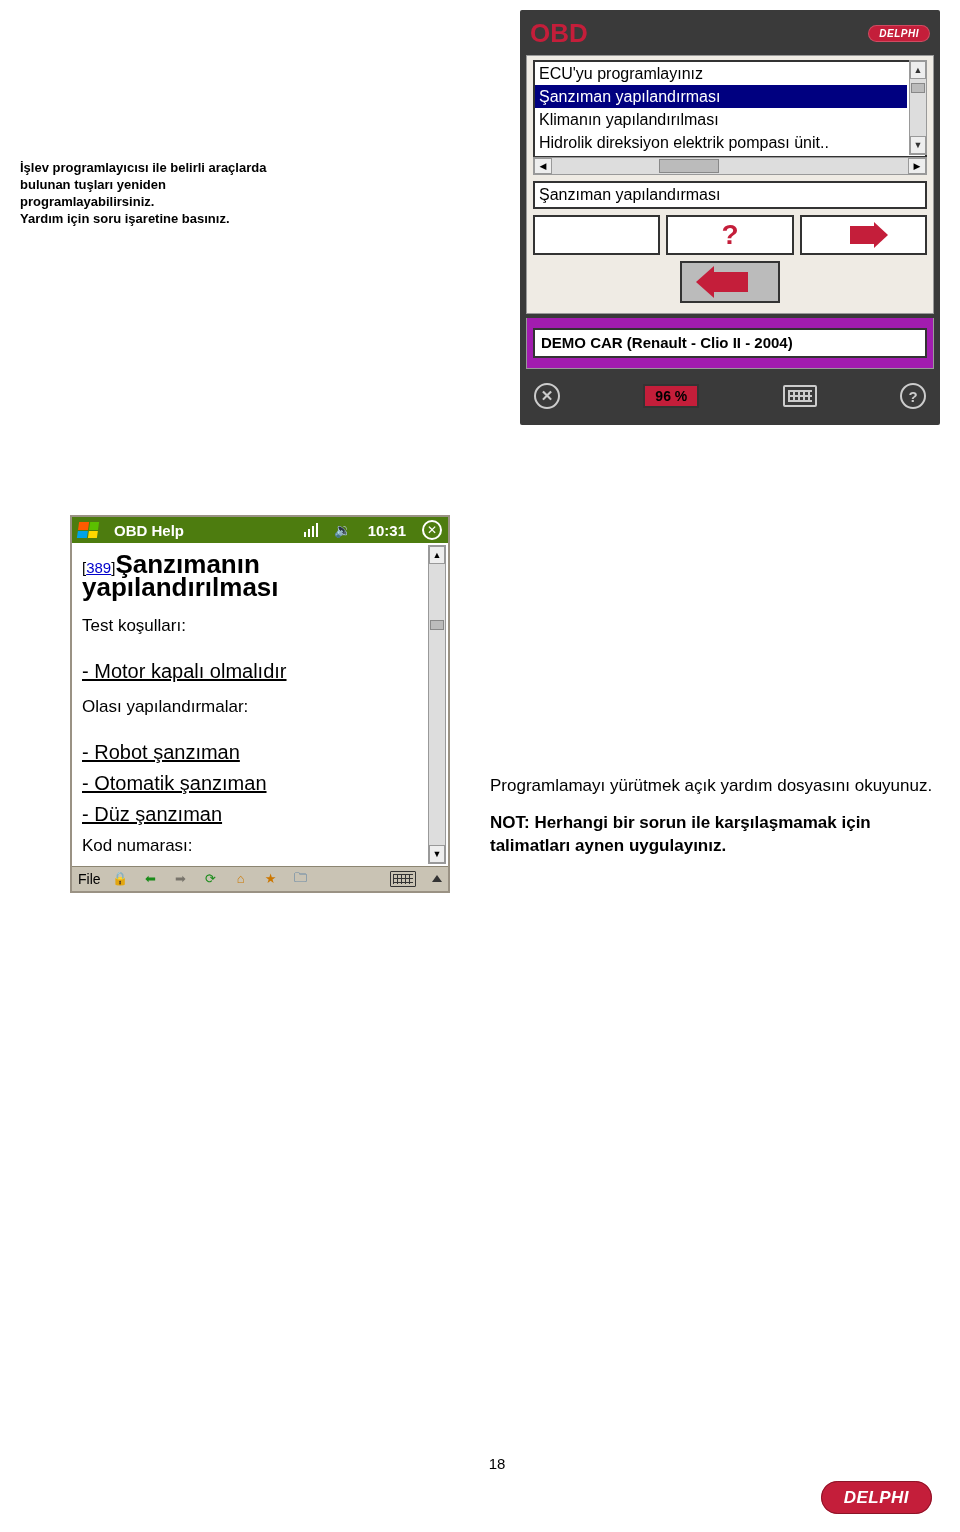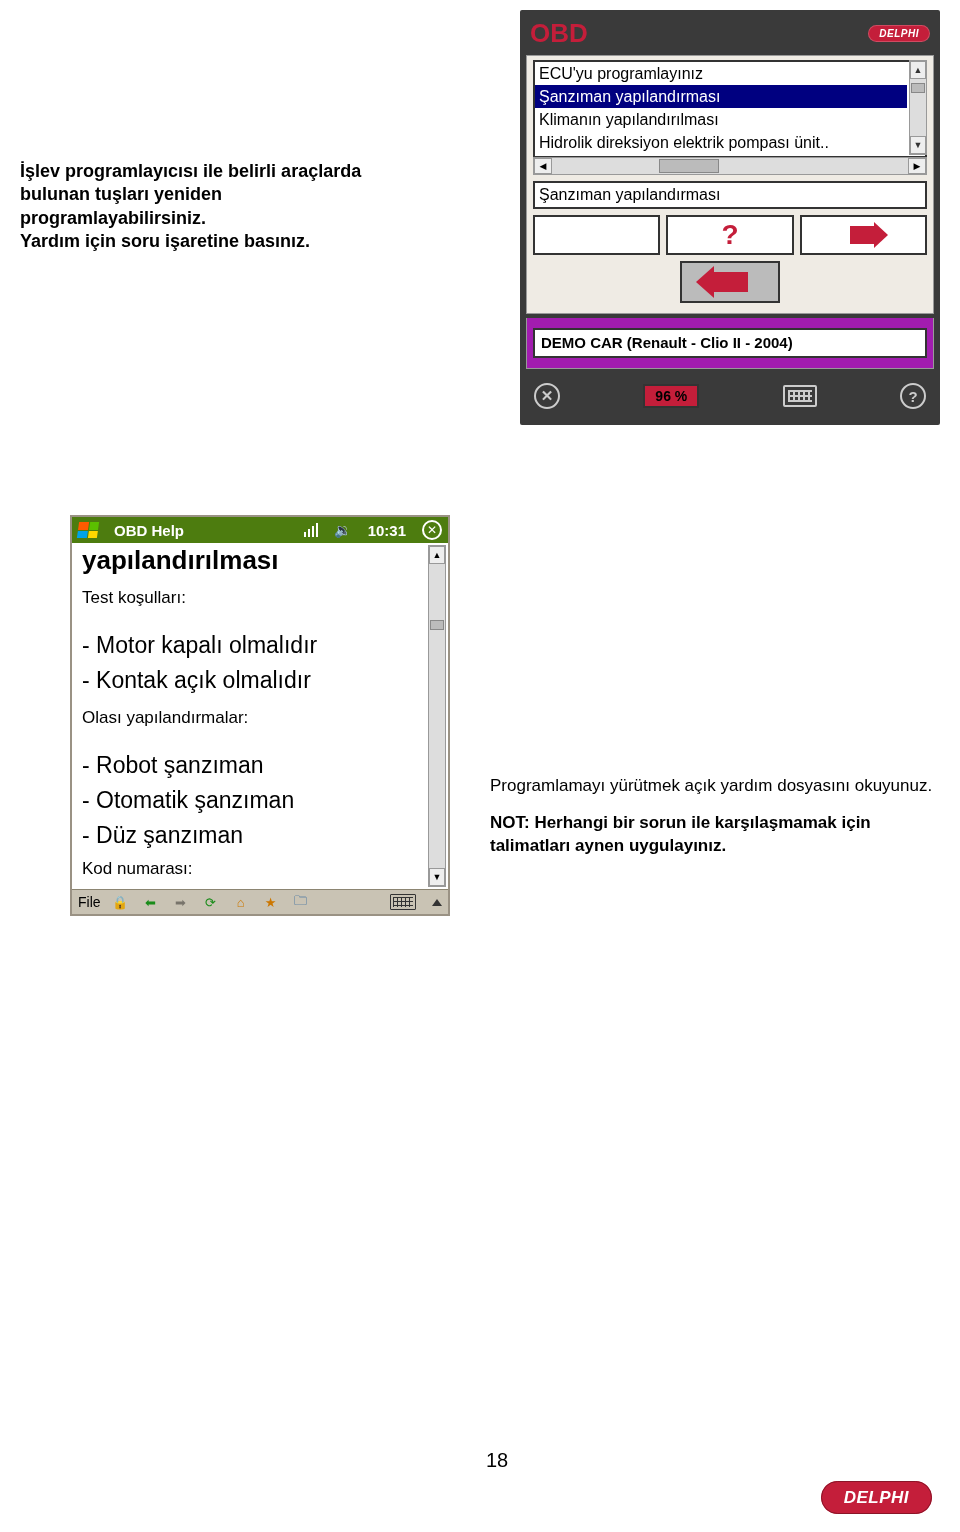--- a/index.html
+++ b/index.html
@@ -1,20 +1,20 @@
 <!DOCTYPE html>
 <html><head>
 <meta charset="utf-8">
 <style>
 * { box-sizing: border-box; margin: 0; padding: 0; }
 body { font-family: Arial, sans-serif; background: #fff; width: 960px; height: 1532px; position: relative; }
 
 
 .top-section { display: flex; align-items: flex-start; padding: 10px 20px 0 20px; gap: 20px; }
-.top-text { flex: 1; padding-top: 150px; font-size: 18px; font-weight: bold; line-height: 1.3; }
+.top-text { flex: 1; padding-top: 150px; font-size: 13px; font-weight: bold; line-height: 1.3; }
 
 
 .obd-device { width: 420px; background: #3a3a3a; border-radius: 2px; padding: 6px; display: flex; flex-direction: column; gap: 4px; }
 .obd-header { display: flex; align-items: center; justify-content: space-between; padding: 2px 4px; background: #3a3a3a; }
 .obd-logo { font-family: Arial Black, Arial, sans-serif; font-size: 26px; font-weight: 900; letter-spacing: 0px; color: #c41e3a; } 
 .delphi-badge { background: #c41e3a; border-radius: 12px; padding: 2px 10px; color: #fff; font-size: 10px; font-style: italic; font-weight: bold; letter-spacing: 0.5px; border: 1px solid #fff3; }
 
 .screen-panel { background: #efebe4; border: 1px solid #999; padding: 4px 6px 8px 6px; }
 .screen-title { font-size: 20px; padding: 2px 0 4px 2px; }
 .list-outer { position: relative; }
@@ -72,34 +72,34 @@
 .help-body { padding:8px 22px 10px 10px; position:relative; font-family:Tahoma,Arial,sans-serif; }
 .help-scroll { position:absolute; right:2px; top:2px; bottom:2px; width:18px; background:#ddd; border:1px solid #999; display:flex; flex-direction:column;}
 .help-scroll .arrow{height:18px;display:flex;align-items:center;justify-content:center;font-size:9px;background:#eee;border:1px solid #999}
 .help-scroll .track{flex:1;position:relative;background:#ddd}
 .help-scroll .thumb{position:absolute;left:1px;right:1px;top:56px;height:10px;background:#bbb;border:1px solid #888}
 
 .code-line { font-size:15px; }
 .code-link{color:#0000cc; text-decoration:underline}
 .help-h1 { font-size:26px; font-weight:bold; line-height:1.05; margin-top:-4px; }
 .help-sec { font-size:17px; margin-top:14px; }
-.help-list { font-size:23px; margin-top:24px; }
+.help-list { font-size:20px; margin-top:24px;text-decoration:underline; }
 .help-list div { margin:8px 0; }
 .help-kod { font-size:17px; margin-top:10px; }
 
 .help-bottom { background:#c9c3b4; border-top:1px solid #8c8572; display:flex; align-items:center; padding:3px 6px; gap:10px; font-size:14px;}
 .file-lbl{font-weight:normal}
 .mini-icon{width:20px;height:18px;display:inline-flex;align-items:center;justify-content:center;font-size:13px}
 .mi-green{color:#1a8c1a}.mi-orange{color:#cc7700}.mi-blue{color:#115599}
 .kbd-mini{width:26px;height:16px;border:1px solid #333;border-radius:1px;position:relative;margin-left:auto;margin-right:6px}
 .kbd-mini:before{content:"";position:absolute;inset:2px;background:repeating-linear-gradient(to right,#333 0 1px,transparent 1px 4px),repeating-linear-gradient(to bottom,#333 0 1px,transparent 1px 4px)}
 .tri{width:0;height:0;border-left:5px solid transparent;border-right:5px solid transparent;border-bottom:7px solid #333}
 
 
-.page-num { position:absolute; bottom:60px; left:0; right:0; text-align:center; font-size:20px;padding-left:34px; }
+.page-num { position:absolute; bottom:60px; left:0; right:0; text-align:center; font-size:15px;padding-left:34px; }
 .corner-badge { position:absolute; right:28px; bottom:24px; }
 .corner-badge .delphi-badge { font-size:17px; padding:6px 22px; border-radius:22px; border:1px solid #8a1528;}
 </style>
 </head>
 <body>
 
 <div class="top-section">
   <div class="top-text">
     <span>İşlev programlayıcısı ile belirli araçlarda</span><br>
     <span>bulunan tuşları yeniden</span><br>
@@ -185,25 +185,25 @@
       <span class="close-top">✕</span>
     </div>
     <div class="help-body">
       <div class="help-scroll">
         <div class="arrow">▲</div>
         <div class="track">
             <div class="thumb"></div>
           </div>
         <div class="arrow">▼</div>
       </div>
+      <div class="code-line">[<span class="code-link">389</span>]<span class="help-h1">Şanzımanın</span></div>
       <div class="help-h1">yapılandırılması</div>
       <div class="help-sec">Test koşulları:</div>
       <div class="help-list">
         <div>- Motor kapalı olmalıdır</div>
-        <div>- Kontak açık olmalıdır</div>
       </div>
       <div class="help-sec">Olası yapılandırmalar:</div>
       <div class="help-list">
         <div>- Robot şanzıman</div>
         <div>- Otomatik şanzıman</div>
         <div>- Düz şanzıman</div>
       </div>
       <div class="help-kod">Kod numarası:</div>
     </div>
     <div class="help-bottom">

